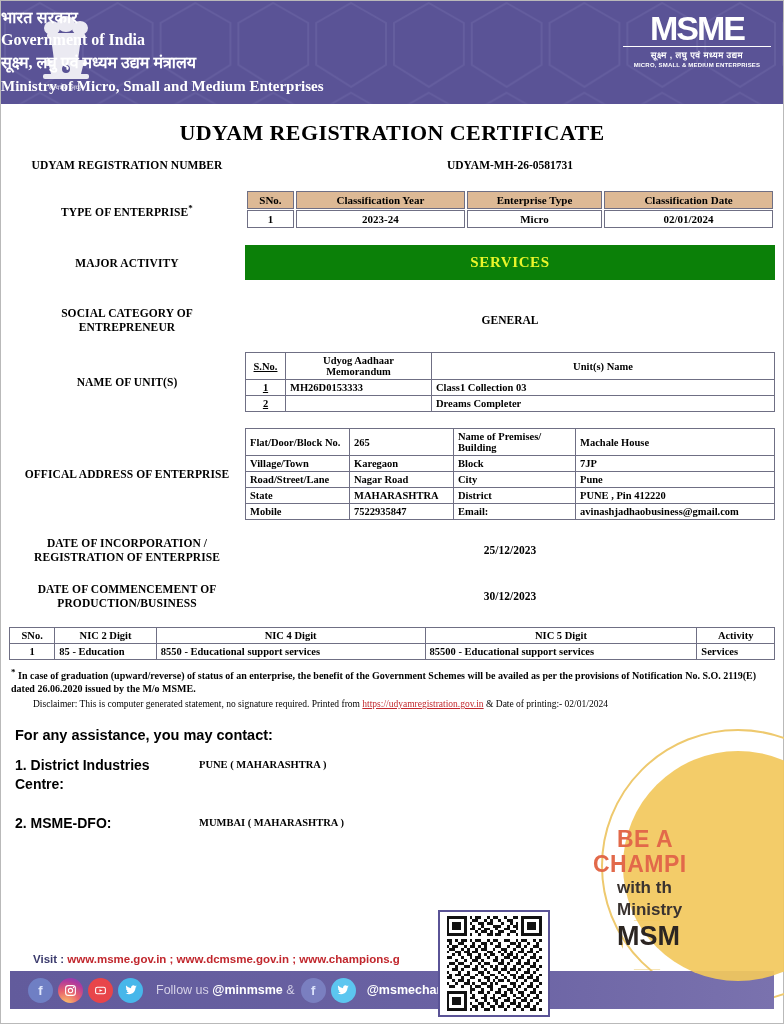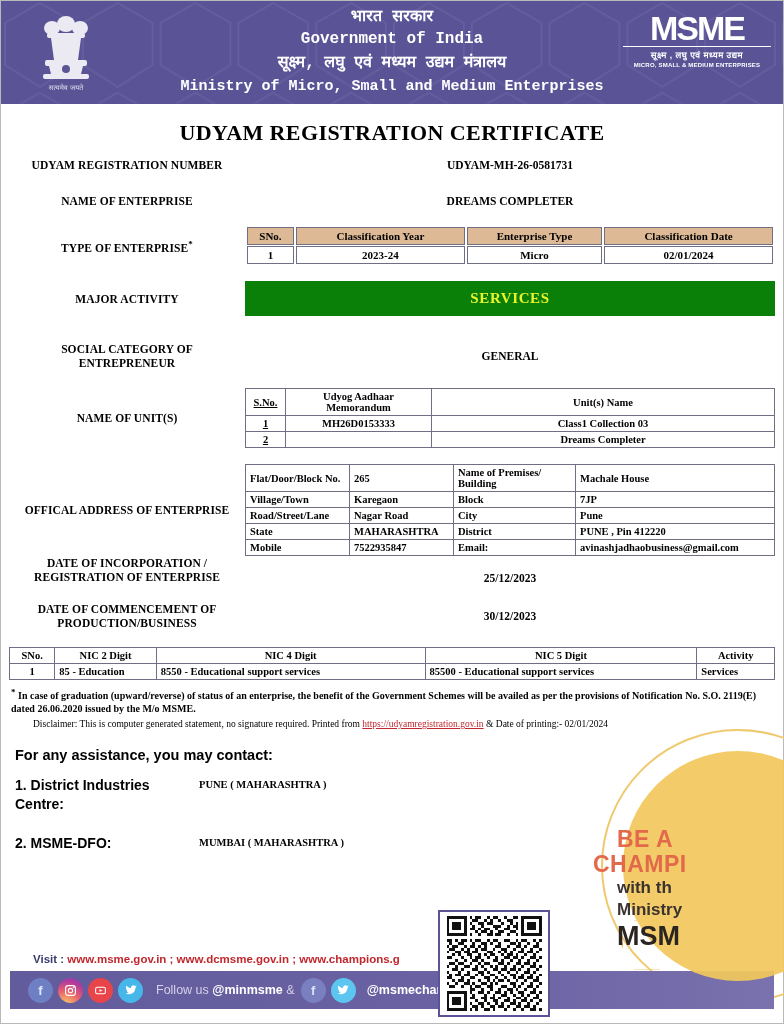--- a/index.html
+++ b/index.html
@@ -27,22 +27,22 @@
     position: absolute; inset: 0;
     opacity: .55;
   }
   .emblem {
     position: absolute; left: 30px; top: 8px;
     width: 70px; height: 90px;
     display: flex; align-items: center; justify-content: center;
   }
   .header-center {
     position: absolute; left: 0; right: 0; top: 6px;
-    text-align: center; color: #ffffff;
-    font-family: Liberation Mono, monospace;
+    text-align: left; color: #ffffff;
+    font-family: Liberation Serif, serif;
   }
   .hc-hi1 { font-size: 16px; font-weight: bold; line-height: 21px; letter-spacing: .2px;}
   .hc-en1 { font-size: 16px; font-weight: bold; line-height: 23px; }
   .hc-hi2 { font-size: 16px; font-weight: bold; line-height: 24px; }
   .hc-en2 { font-size: 15px; font-weight: bold; line-height: 23px; }
   .msme-logo {
     position: absolute; right: 12px; top: 10px;
     width: 148px; text-align: center;
   }
   .msme-mark {
@@ -127,21 +127,21 @@
     color: #e9f52a;
     text-align: center;
     font-weight: bold;
     font-size: 15px;
     letter-spacing: .6px;
     padding: 9px 0;
     width: 100%;
   }
 
   
-  .units td, .units th { text-align: center; }
+  .units td, .units th { text-align: left; }
   .units th { text-align: center; }
   .units .u1 { width: 40px; text-align: center; text-decoration: underline; }
   .units .u2 { width: 146px; }
 
   
   .addr td { font-size: 10.5px; }
   .addr .a1 { width: 104px; }
   .addr .a2 { width: 104px; }
   .addr .a3 { width: 122px; }
 
@@ -310,24 +310,20 @@
 
   <div class="body-wrap">
 
     <div class="cert-title">UDYAM REGISTRATION CERTIFICATE</div>
 
     <div class="row" style="margin-top:12px;">
       <div class="lbl">UDYAM REGISTRATION NUMBER</div>
       <div class="val">UDYAM-MH-26-0581731</div>
     </div>
 
-    <div class="row" style="margin-top:22px;">
-      <div class="lbl">NAME OF ENTERPRISE</div>
-      <div class="val">DREAMS COMPLETER</div>
-    </div>
 
     <div class="row" style="margin-top:18px;">
       <div class="lbl">
         <span>TYPE OF ENTERPRISE</span><span class="star">*</span>
       </div>
       <div style="flex:1 1 auto;">
         <table class="clsf">
           <thead>
             <tr>
               <th class="c1">SNo.</th>
@@ -420,21 +416,21 @@
               <td class="a1">Mobile</td>
               <td class="a2">7522935847</td>
               <td class="a3">Email:</td>
               <td>avinashjadhaobusiness@gmail.com</td>
             </tr>
           </tbody>
         </table>
       </div>
     </div>
 
-    <div class="row" style="align-items:flex-end;">
+    <div class="row" style="margin-top:16px;">
       <div class="lbl">DATE OF INCORPORATION / REGISTRATION OF ENTERPRISE</div>
       <div class="val">25/12/2023</div>
     </div>
 
     <div class="row" style="margin-top:18px;">
       <div class="lbl">DATE OF COMMENCEMENT OF PRODUCTION/BUSINESS</div>
       <div class="val">30/12/2023</div>
     </div>
 
     <div class="row" style="margin-top:17px;">

